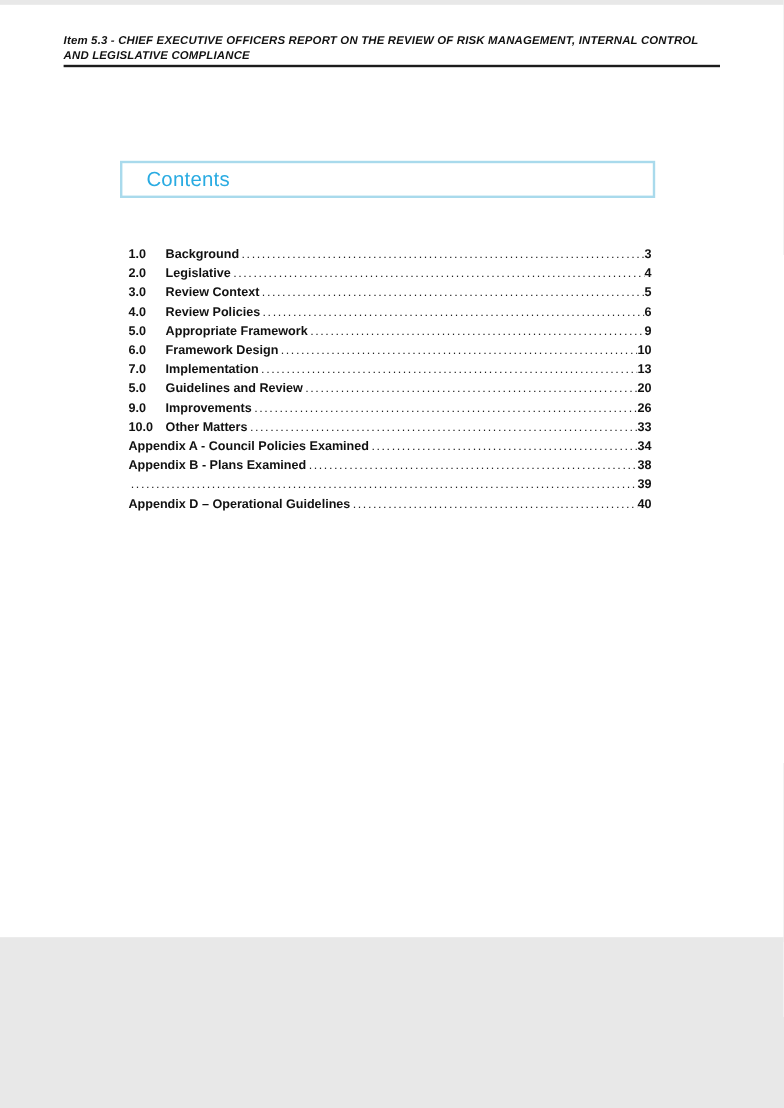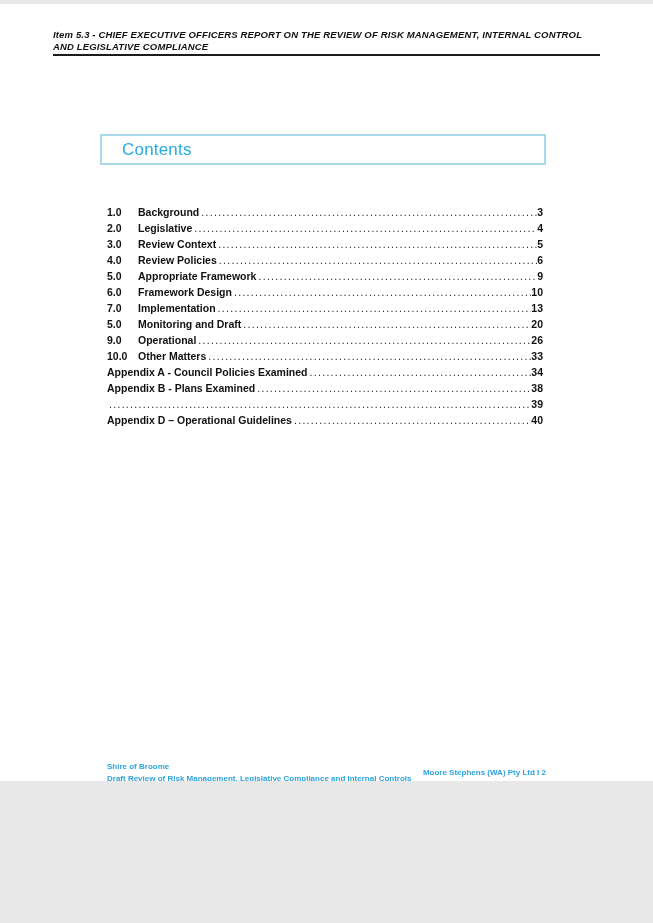--- a/index.html
+++ b/index.html
@@ -111,27 +111,27 @@
       <span class="toc-page">10</span>
     </div>
     <div class="toc-row">
       <span class="toc-num">7.0</span>
       <span class="toc-title">Implementation</span>
       <span class="toc-leader">............................................................................................................................................................................................................................................................................................................</span>
       <span class="toc-page">13</span>
     </div>
     <div class="toc-row">
       <span class="toc-num">5.0</span>
-      <span class="toc-title">Monitoring and Draft</span>
+      <span class="toc-title">Guidelines and Review</span>
       <span class="toc-leader">............................................................................................................................................................................................................................................................................................................</span>
       <span class="toc-page">20</span>
     </div>
     <div class="toc-row">
       <span class="toc-num">9.0</span>
-      <span class="toc-title">Operational</span>
+      <span class="toc-title">Improvements</span>
       <span class="toc-leader">............................................................................................................................................................................................................................................................................................................</span>
       <span class="toc-page">26</span>
     </div>
     <div class="toc-row">
       <span class="toc-num">10.0</span>
       <span class="toc-title">Other Matters</span>
       <span class="toc-leader">............................................................................................................................................................................................................................................................................................................</span>
       <span class="toc-page">33</span>
     </div>
     <div class="toc-row">
@@ -148,23 +148,16 @@
       <span class="toc-leader">............................................................................................................................................................................................................................................................................................................</span>
       <span class="toc-page">39</span>
     </div>
     <div class="toc-row">
       <span class="toc-title">Appendix D – Operational Guidelines</span>
       <span class="toc-leader">............................................................................................................................................................................................................................................................................................................</span>
       <span class="toc-page">40</span>
     </div>
   </div>
 
-  <div class="doc-footer">
-    <div class="doc-footer-left">
-      <div>Shire of Broome</div>
-      <div>Draft Review of Risk Management, Legislative Compliance and Internal Controls</div>
-    </div>
-    <div class="doc-footer-right">Moore Stephens (WA) Pty Ltd  I  2</div>
-  </div>
 
   <div class="page-footer-rule"></div>
 
 </div>
 
 </body></html>

